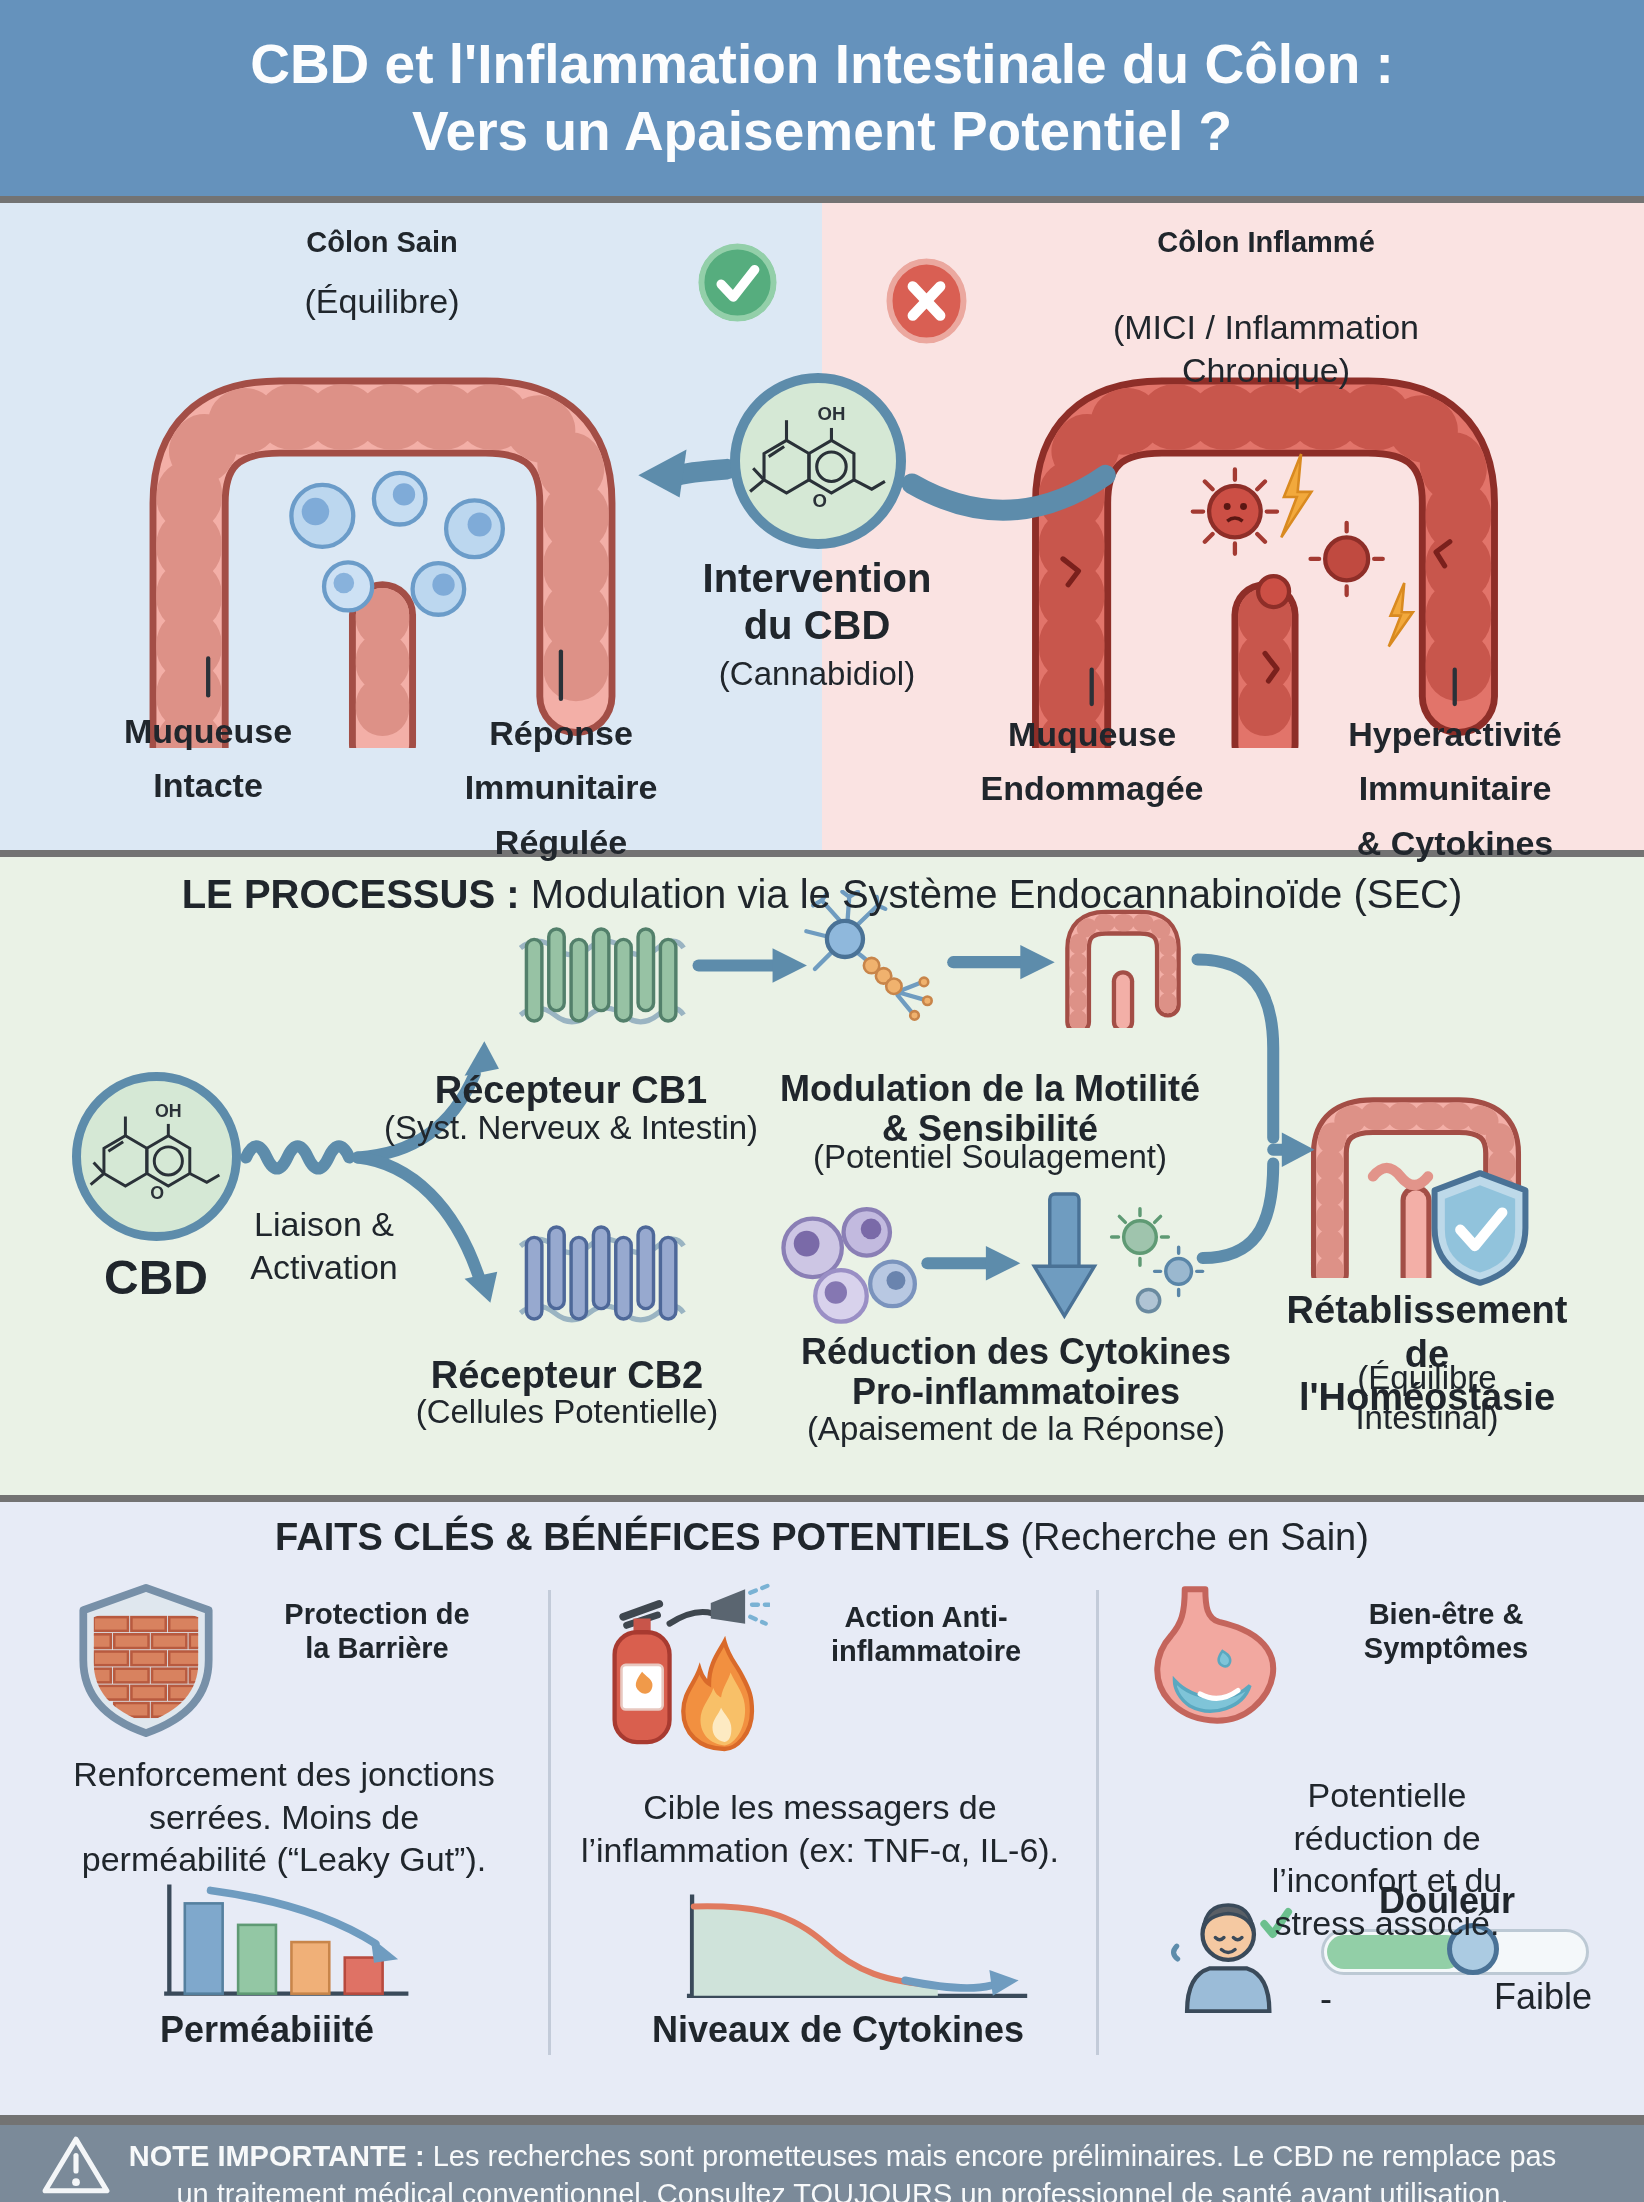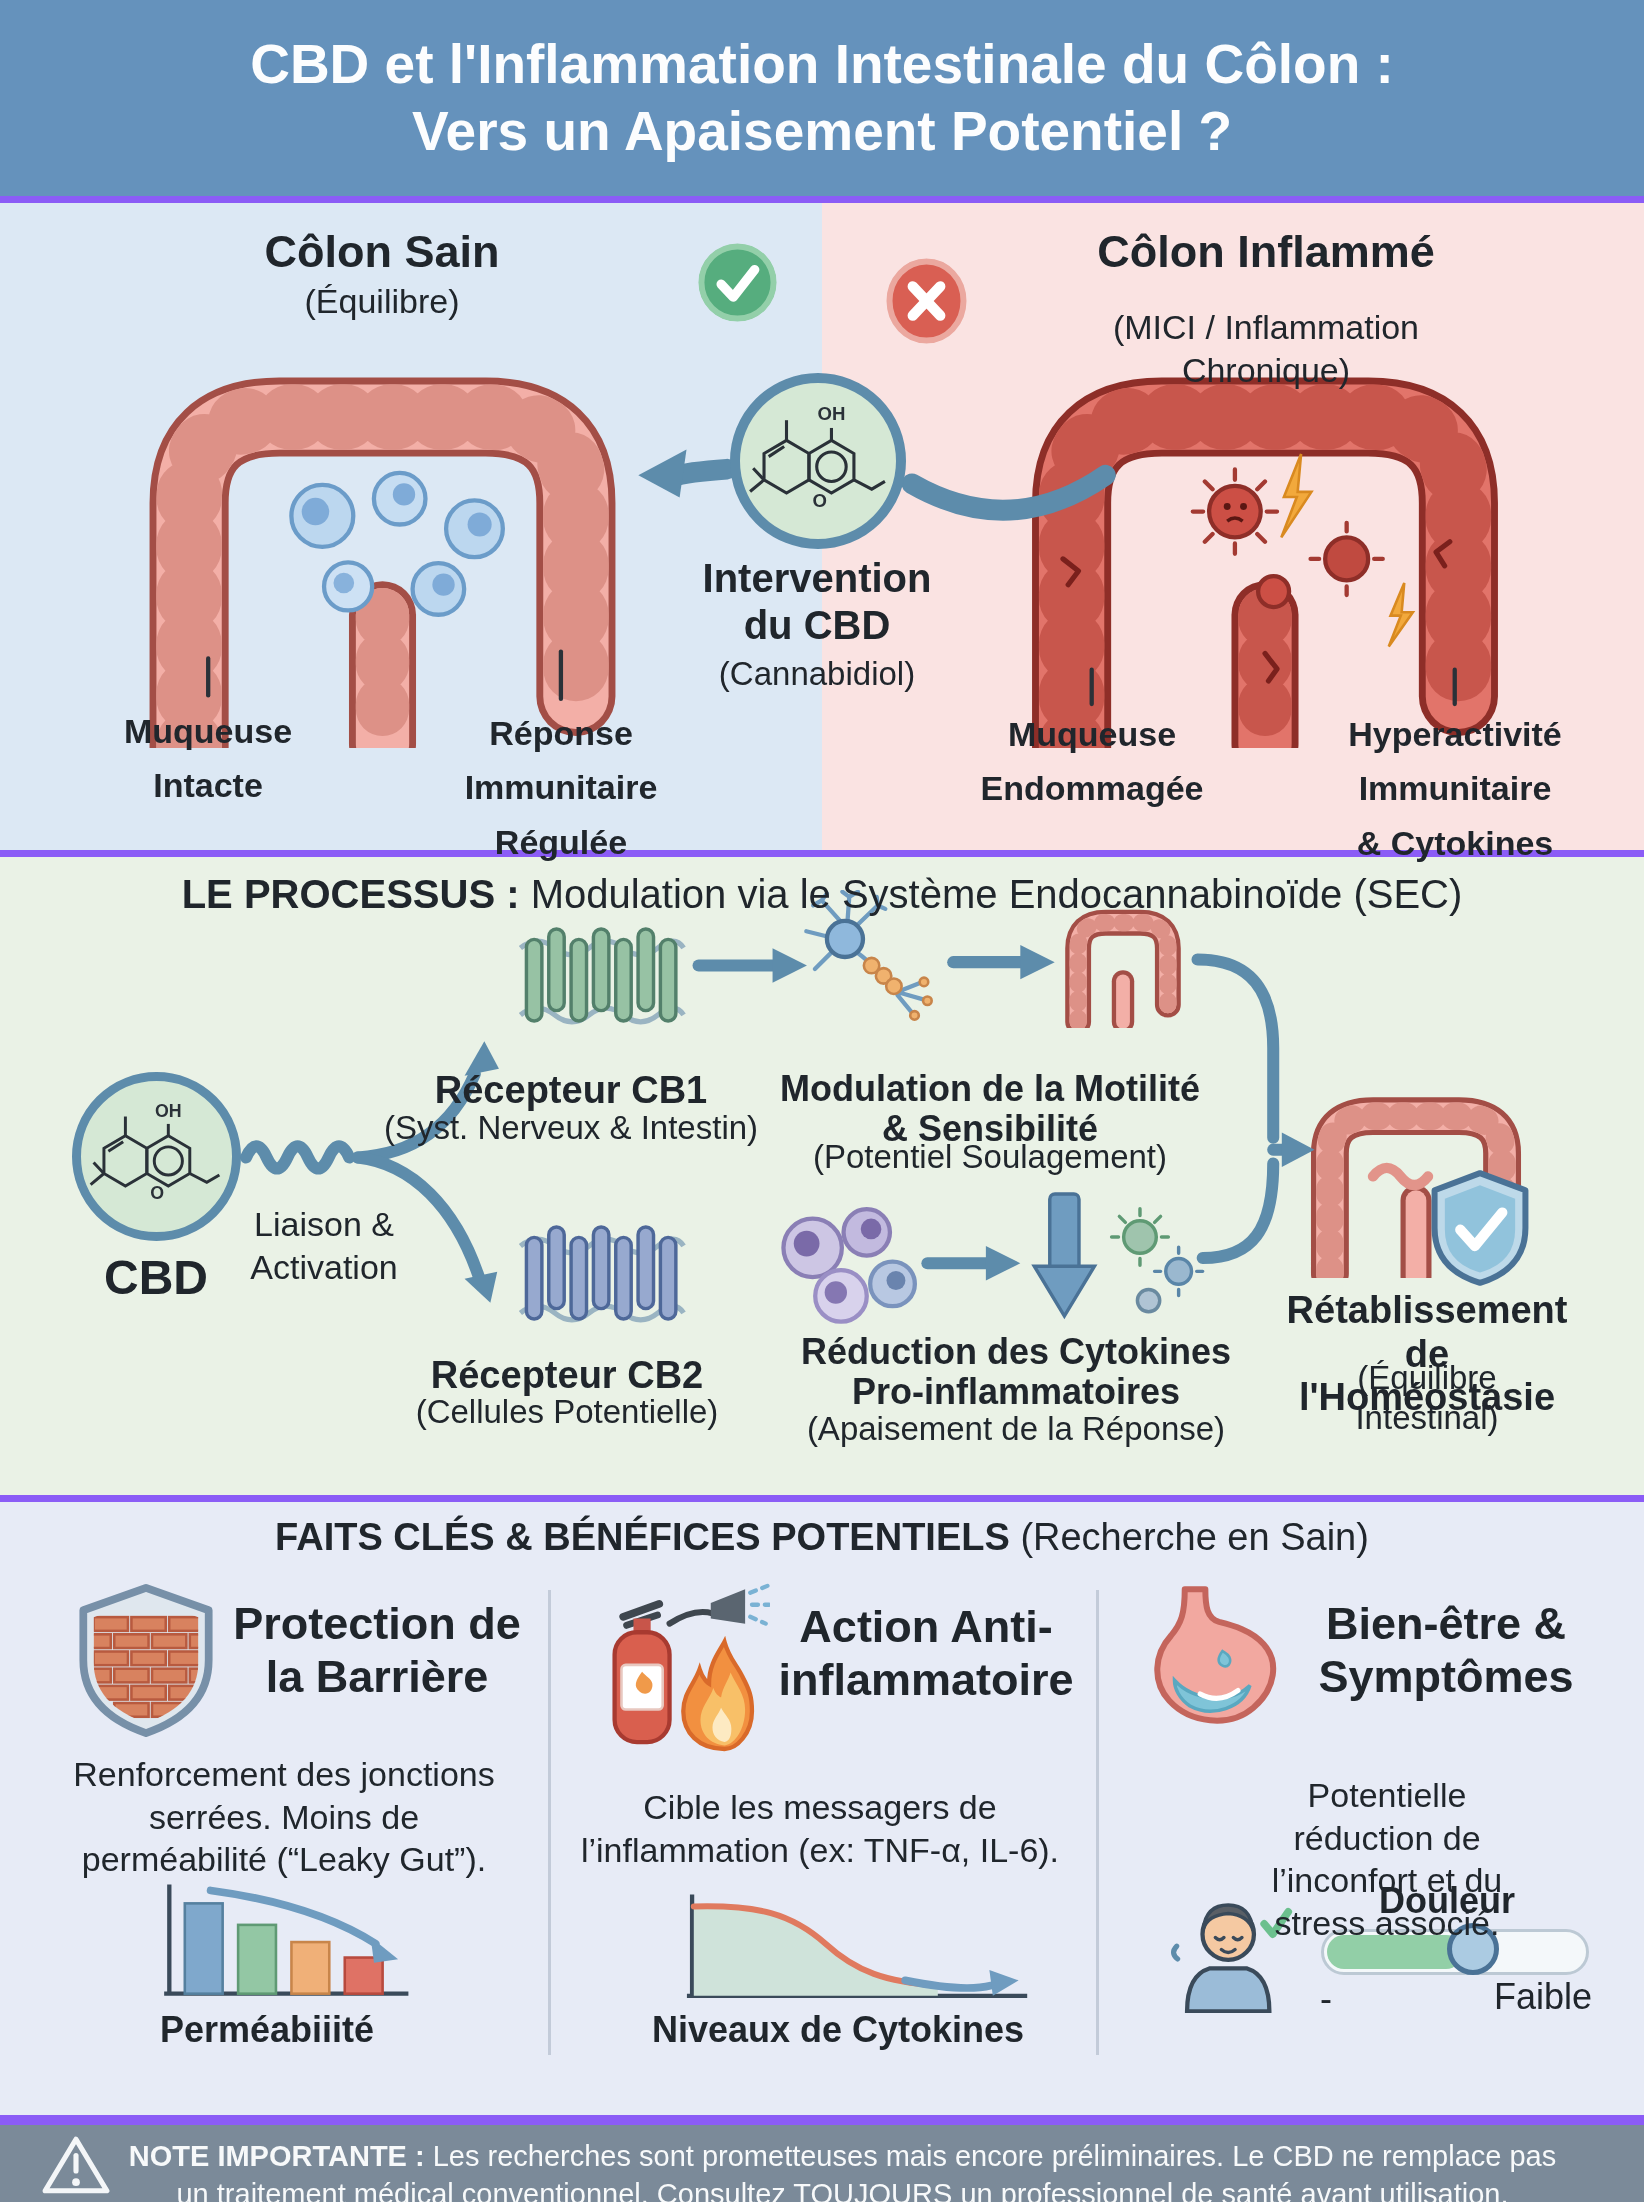--- a/index.html
+++ b/index.html
@@ -1,37 +1,37 @@
 <!DOCTYPE html>
 <html style="font-size:13.8px"><head>
 <meta charset="utf-8">
 <style>
   html,body{margin:0;padding:0;background:#ffffff;}
-  .canvas{position:relative;width:1644px;height:2203px;overflow:hidden;background:#8b5cf6;
+  .canvas{position:relative;width:1644px;height:2203px;overflow:hidden;background:#737373;
           font-family:"Liberation Sans","DejaVu Sans",sans-serif;color:#20262c;}
   .abs{position:absolute;}
   .ctr{transform:translateX(-50%);text-align:center;}
   .pre{white-space:pre-line;}
   .bold{font-weight:bold;}
   
   .hdr-bg{left:0;top:0;width:1644px;height:196px;background:#6592bc;z-index:0;}
   .healthy-bg{left:0;top:203px;width:822px;height:647px;background:#dce8f4;z-index:0;}
   .inflamed-bg{left:822px;top:203px;width:823px;height:647px;background:#fae3e2;z-index:0;}
   .process-bg{left:0;top:857px;width:1644px;height:638px;background:#eaf2e6;z-index:0;}
   .facts-bg{left:0;top:1502px;width:1644px;height:613px;background:#e7ebf6;z-index:0;}
   .footer-bg{left:0;top:2125px;width:1644px;height:77px;background:#7b8a99;z-index:0;}
   
   .t34{font-size:29px;line-height:1.32;}
   .t38{font-size:33px;line-height:1.2;}
   .t40{font-size:34px;line-height:1.6;}
   .t40b{font-size:34px;line-height:1.25;}
   .t42{font-size:36px;line-height:1.12;}
   .t44{font-size:38px;line-height:1.15;}
   .t46{font-size:40px;line-height:1.18;}
-  .t48{font-size:45px;line-height:1.18;}
+  .t48{font-size:29px;line-height:1.18;}
   .t56{font-size:48px;line-height:1;}
   .t64{font-size:55px;line-height:1.22;}
   .txt{z-index:10;}
   .illus{z-index:4;}
   .overlay{z-index:5;pointer-events:none;}
   .badge{z-index:6;border-radius:50%;}
   .hdr-title{left:0;top:31px;width:1644px;text-align:center;color:#fcfdfe;font-weight:bold;z-index:2;}
   .cbd-circle{border-radius:50%;background:#d5e8d5;border:10.3px solid #5d8cab;z-index:6;box-sizing:border-box;}
   .divider{width:2.6px;background:#c3cbd9;z-index:3;}
   .heading-line{width:1644px;left:0;text-align:center;z-index:10;}

